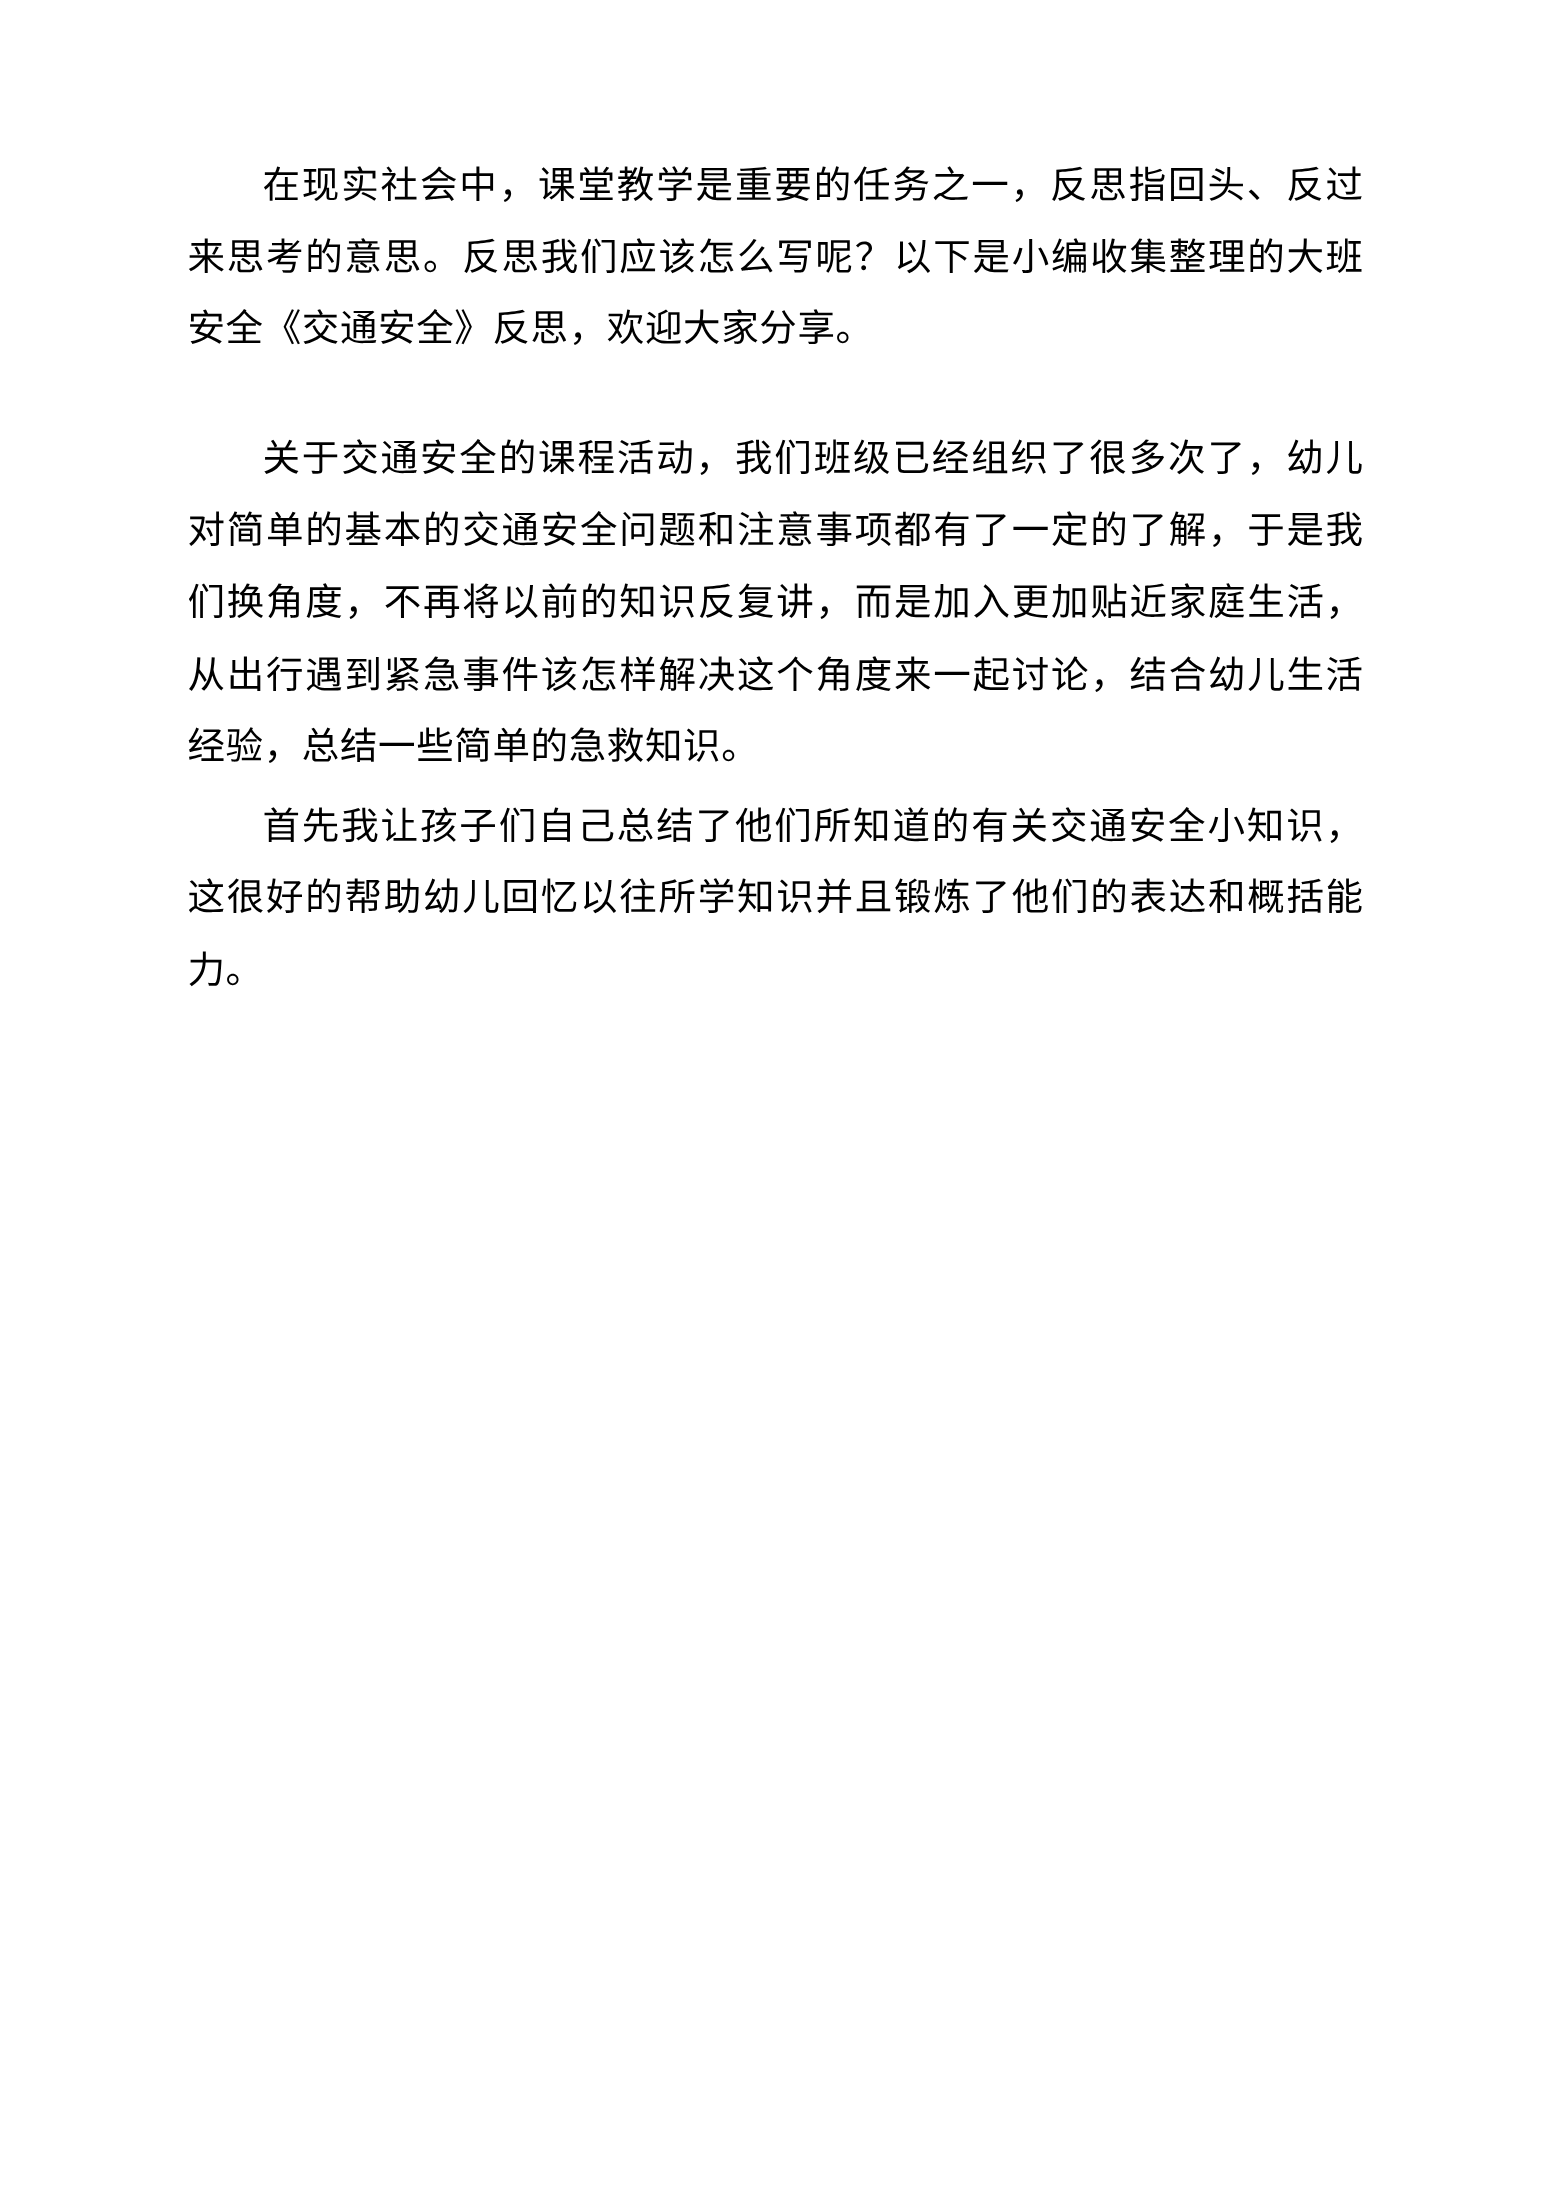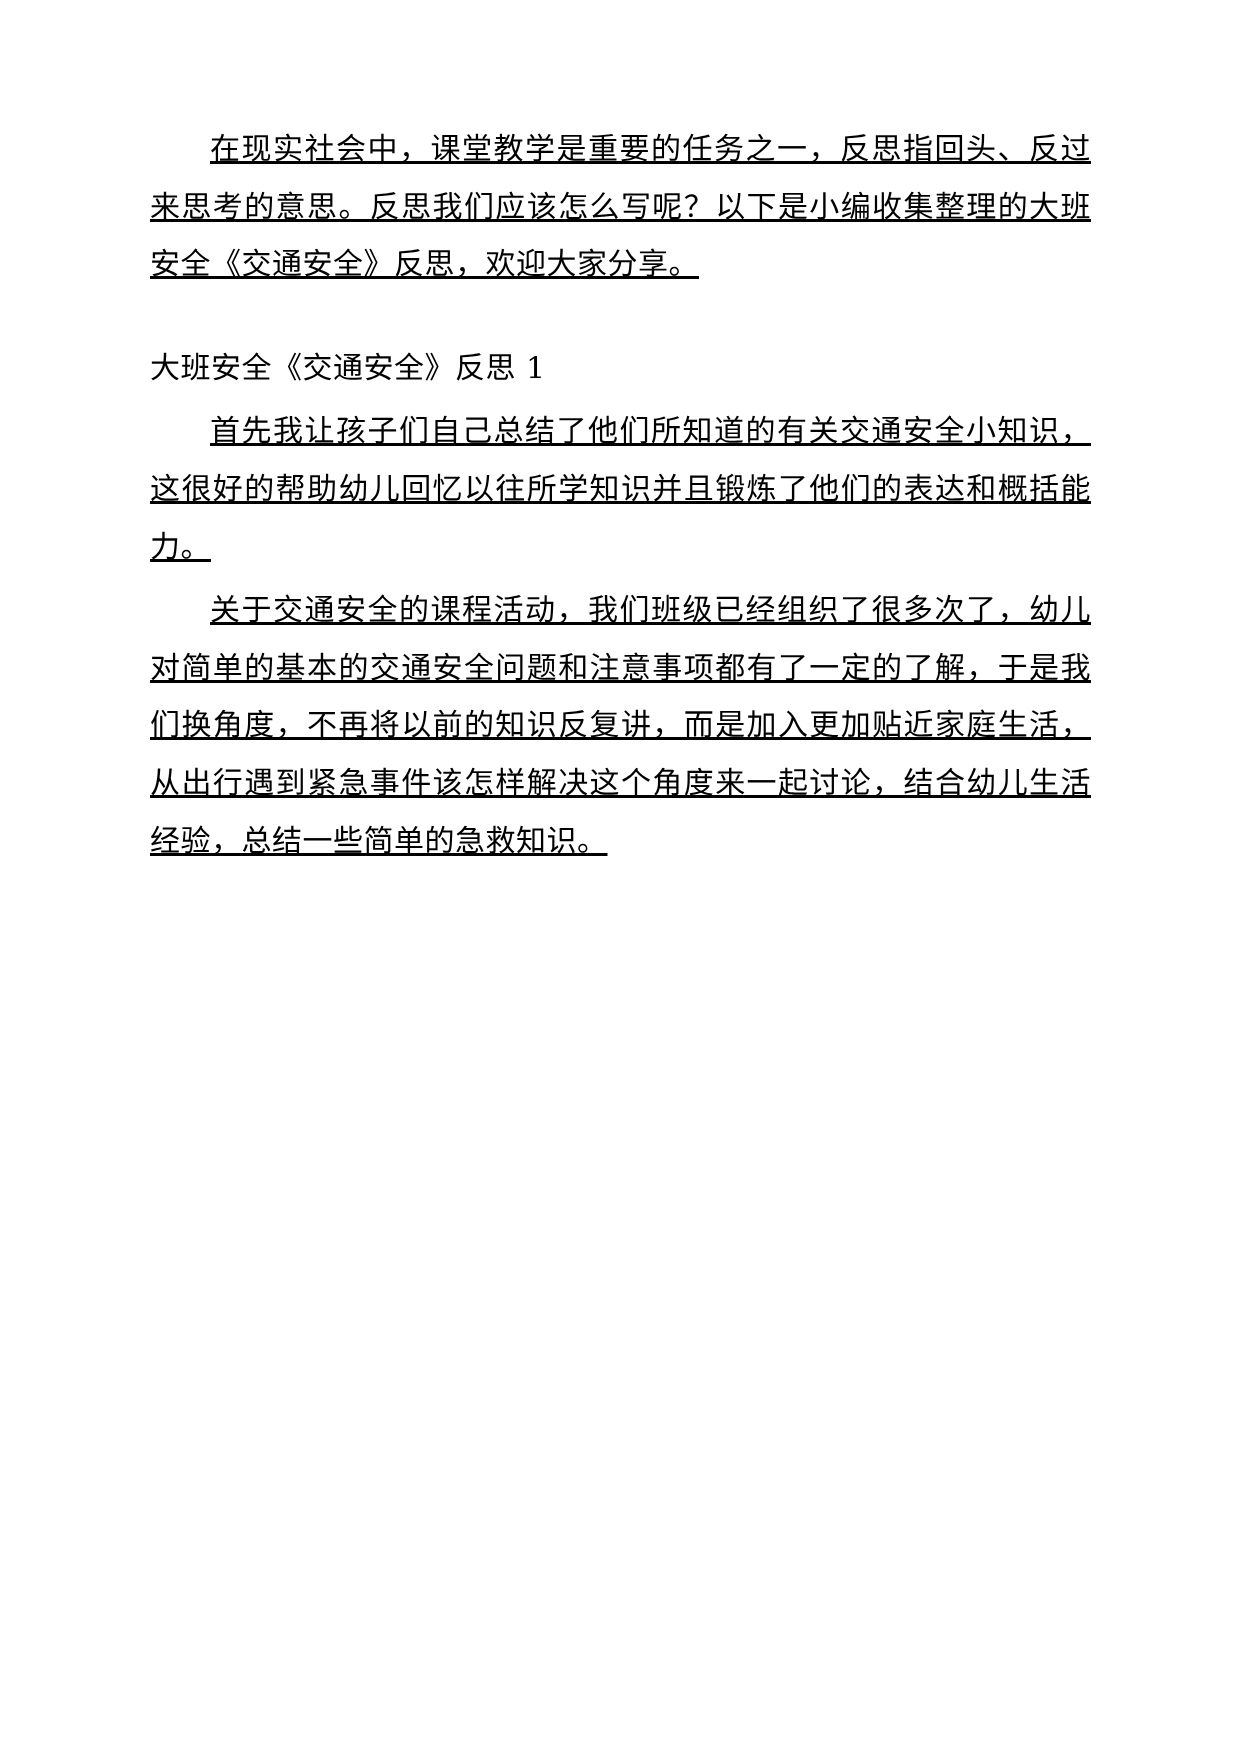--- a/index.html
+++ b/index.html
@@ -31,37 +31,35 @@
   .para {
     font-size: 30px;
     line-height: 1.92;
     text-align: justify;
     text-justify: inter-ideograph;
     margin: 0 0 6px 0;
     letter-spacing: 0.5px;
   }
   .para.indent {
     text-indent: 2em;
-    text-decoration: underline;
   }
   .para.noindent {
     text-indent: 0;
   }
   .spacer-md { height: 40px; }
 </style>
 </head>
 <body>
 
 <div class="page">
 
 
   <p class="para indent">在现实社会中，课堂教学是重要的任务之一，反思指回头、反过来思考的意思。反思我们应该怎么写呢？以下是小编收集整理的大班安全《交通安全》反思，欢迎大家分享。</p>
 
   <div class="spacer-md"></div>
 
-  <p class="para noindent">大班安全《交通安全》反思 1</p>
+
+  <p class="para indent">关于交通安全的课程活动，我们班级已经组织了很多次了，幼儿对简单的基本的交通安全问题和注意事项都有了一定的了解，于是我们换角度，不再将以前的知识反复讲，而是加入更加贴近家庭生活，从出行遇到紧急事件该怎样解决这个角度来一起讨论，结合幼儿生活经验，总结一些简单的急救知识。</p>
 
   <p class="para indent">首先我让孩子们自己总结了他们所知道的有关交通安全小知识，这很好的帮助幼儿回忆以往所学知识并且锻炼了他们的表达和概括能力。</p>
-
-  <p class="para indent">关于交通安全的课程活动，我们班级已经组织了很多次了，幼儿对简单的基本的交通安全问题和注意事项都有了一定的了解，于是我们换角度，不再将以前的知识反复讲，而是加入更加贴近家庭生活，从出行遇到紧急事件该怎样解决这个角度来一起讨论，结合幼儿生活经验，总结一些简单的急救知识。</p>
 
 
 </div>
 
 </body></html>

